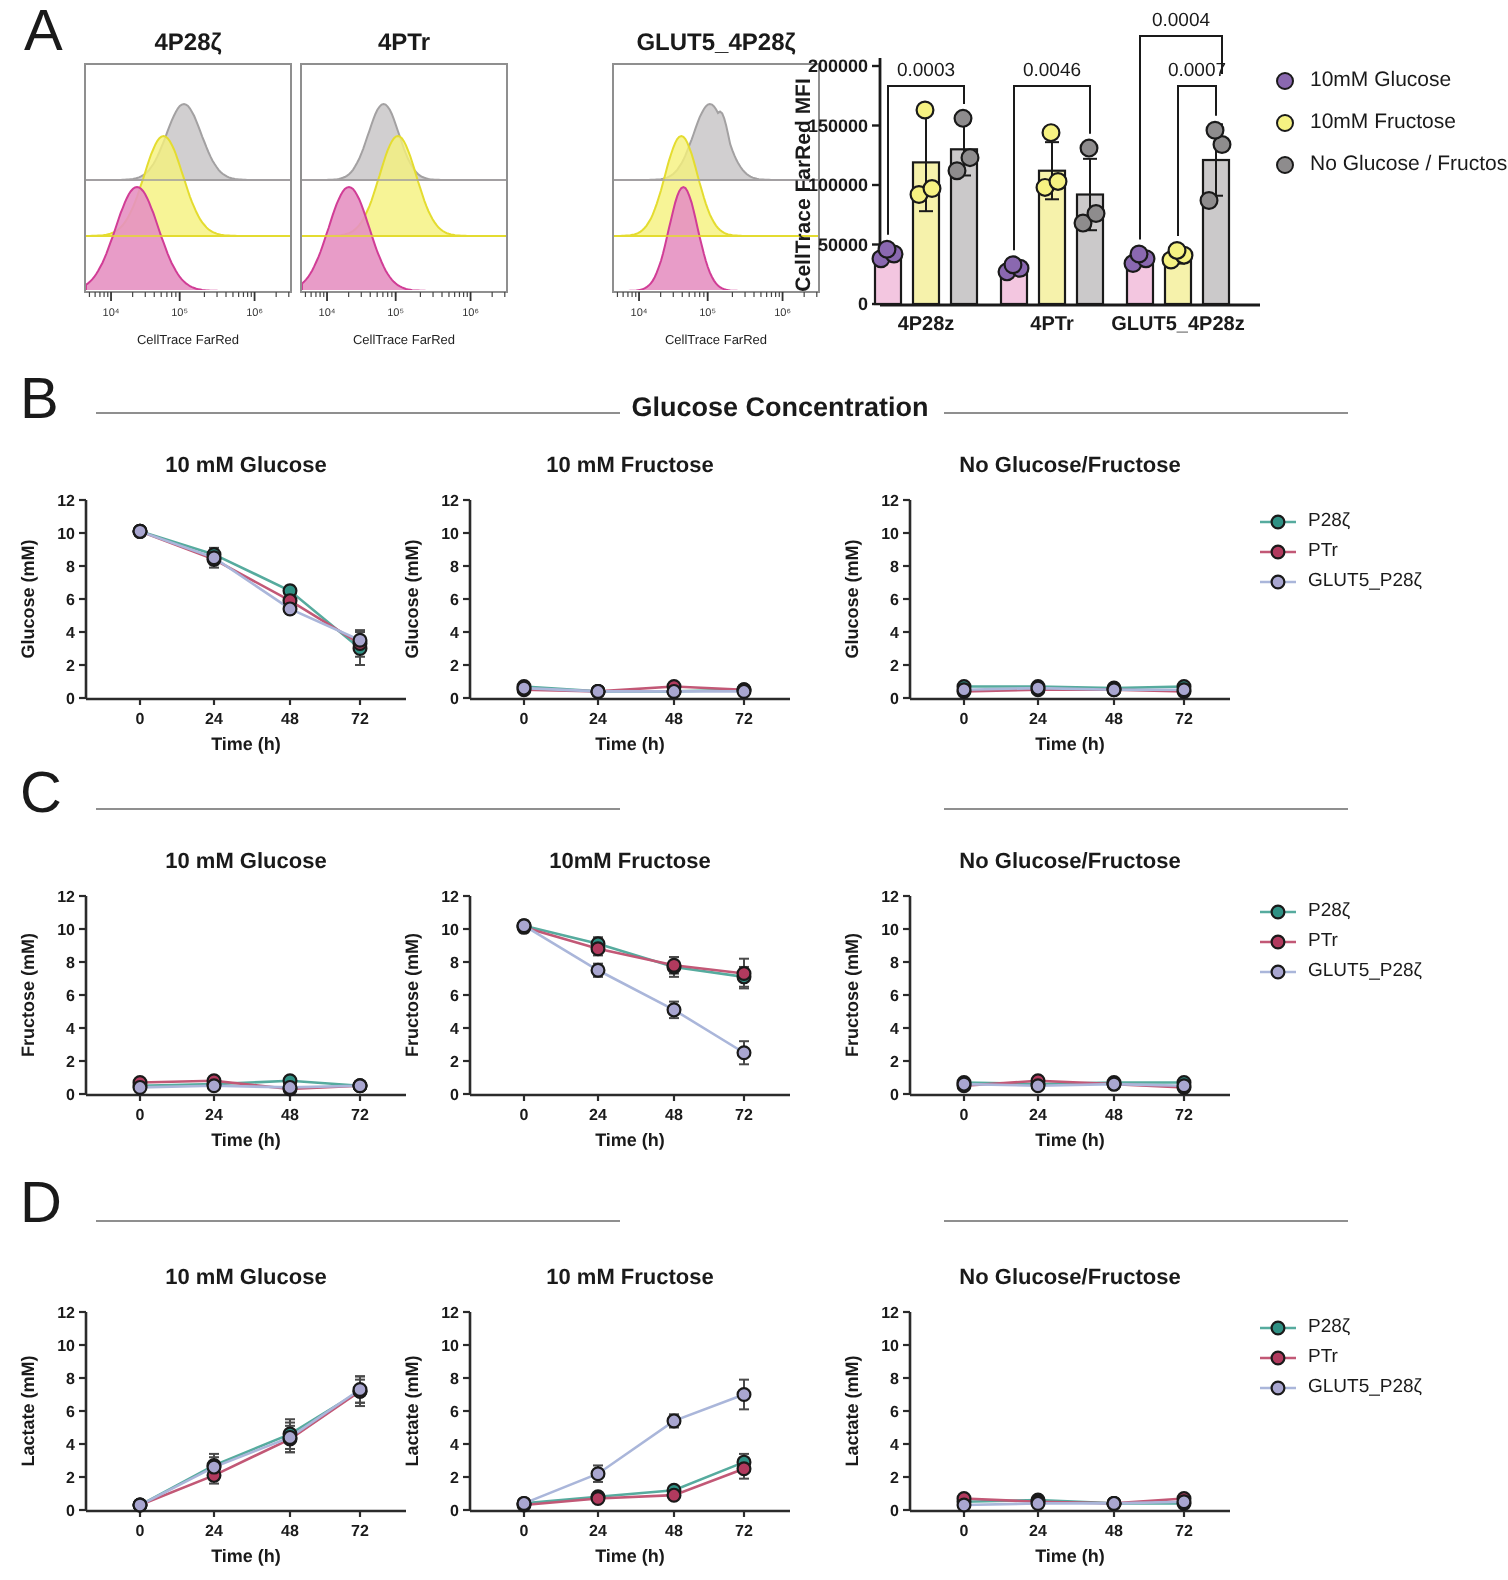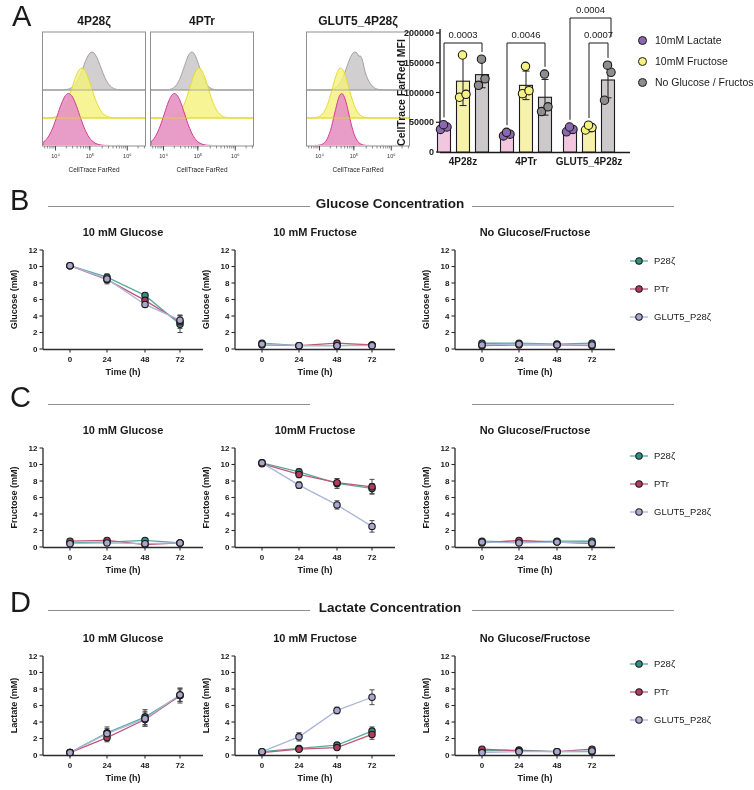--- a/index.html
+++ b/index.html
@@ -5,21 +5,21 @@
   html,body{margin:0;padding:0;background:#fff;}
   #fig{position:relative;width:754px;height:790px;background:#fff;overflow:hidden;
        font-family:"Liberation Sans",sans-serif;color:#1a1a1a;}
   .plabel{position:absolute;font-size:29px;font-weight:400;line-height:1;}
   .hist-block{position:absolute;width:104px;}
   .htitle{height:18px;line-height:18px;text-align:center;font-weight:bold;font-size:12px;}
   .hxlabel{text-align:center;font-size:6.5px;color:#222;margin-top:-2px;}
   .hdr-line{position:absolute;height:0;border-top:1.3px solid #8f8f8f;}
   .hdr-text{position:absolute;width:170px;text-align:center;font-weight:bold;font-size:13.5px;}
   .chart-svg{position:absolute;}
-  .legend{position:absolute;display:flex;flex-direction:column;gap:17px;}
+  .legend{position:absolute;display:flex;flex-direction:column;gap:4px;}
   .legend-item{display:flex;align-items:center;gap:6px;font-size:9.5px;white-space:nowrap;}
   .alegend{position:absolute;display:flex;flex-direction:column;gap:9px;}
   .alegend .legend-item{font-size:10.5px;gap:8px;}
   .dot{width:9px;height:9px;border-radius:50%;border:1.2px solid #1a1a1a;box-sizing:border-box;flex:0 0 auto;}
 </style>
 </head>
 <body>
 
 <div id="fig">
 
@@ -249,21 +249,21 @@
       <path d="M112,125.16500000000002 L112,43 L150,43 L150,66.85499999999999" fill="none" stroke="#1a1a1a" stroke-width="1"></path>
       <text x="131" y="38" font-size="9.5" font-weight="normal" text-anchor="middle" fill="#1a1a1a" font-family="&quot;Liberation Sans&quot;,sans-serif">0.0046</text>
       <path d="M194,118.02499999999999 L194,43 L213,43 L213,57.92999999999999" fill="none" stroke="#1a1a1a" stroke-width="1"></path>
       <text x="203.5" y="38" font-size="9.5" font-weight="normal" text-anchor="middle" fill="#1a1a1a" font-family="&quot;Liberation Sans&quot;,sans-serif">0.0007</text>
       <path d="M175,119.81 L175,18 L216,18 L216,37" fill="none" stroke="#1a1a1a" stroke-width="1"></path>
       <text x="195.5" y="13" font-size="9.5" font-weight="normal" text-anchor="middle" fill="#1a1a1a" font-family="&quot;Liberation Sans&quot;,sans-serif">0.0004</text>
     </svg>
   <div class="alegend" style="left:638px;top:34px;" id="legend-a">
       <div class="legend-item">
         <span class="dot" style="background: rgb(138, 104, 176);"></span>
-        <span>10mM Lactate</span>
+        <span>10mM Glucose</span>
       </div>
       <div class="legend-item">
         <span class="dot" style="background: rgb(246, 242, 130);"></span>
         <span>10mM Fructose</span>
       </div>
       <div class="legend-item">
         <span class="dot" style="background: rgb(142, 140, 141);"></span>
         <span>No Glucose / Fructose</span>
       </div>
     </div>
@@ -800,21 +800,20 @@
         <svg width="18" height="10">
           <line x1="0" y1="5" x2="18" y2="5" stroke="#aab6da" stroke-width="1.3"></line>
           <circle cx="9" cy="5" r="3.2" fill="#a9a6d0" stroke="#1a1a1a" stroke-width="1.1"></circle>
         </svg>
         <span>GLUT5_P28ζ</span>
       </div>
     </div>
 
   <div class="plabel" style="left:10px;top:588px;">D</div>
   <div class="hdr-line" style="left:48px;top:610px;width:262px;"></div>
-  <div class="hdr-text" style="left:305px;top:600px;">Lactate Concentration</div>
   <div class="hdr-line" style="left:472px;top:610px;width:202px;"></div>
 
   <svg class="chart-svg" style="left:8px;top:628px;" width="210" height="155">
       <text x="115" y="14" font-size="11" font-weight="bold" text-anchor="middle" fill="#1a1a1a" font-family="&quot;Liberation Sans&quot;,sans-serif">10 mM Glucose</text>
       <line x1="35" y1="127.5" x2="195" y2="127.5" stroke="#2b2b2b" stroke-width="1.3"></line>
       <line x1="35" y1="127" x2="35" y2="28" stroke="#2b2b2b" stroke-width="1.3"></line>
       <line x1="31.5" y1="127" x2="35" y2="127" stroke="#2b2b2b" stroke-width="1.1"></line>
       <text x="29.5" y="129.8" font-size="8" font-weight="bold" text-anchor="end" fill="#1a1a1a" font-family="&quot;Liberation Sans&quot;,sans-serif">0</text>
       <line x1="31.5" y1="110.5" x2="35" y2="110.5" stroke="#2b2b2b" stroke-width="1.1"></line>
       <text x="29.5" y="113.3" font-size="8" font-weight="bold" text-anchor="end" fill="#1a1a1a" font-family="&quot;Liberation Sans&quot;,sans-serif">2</text>

